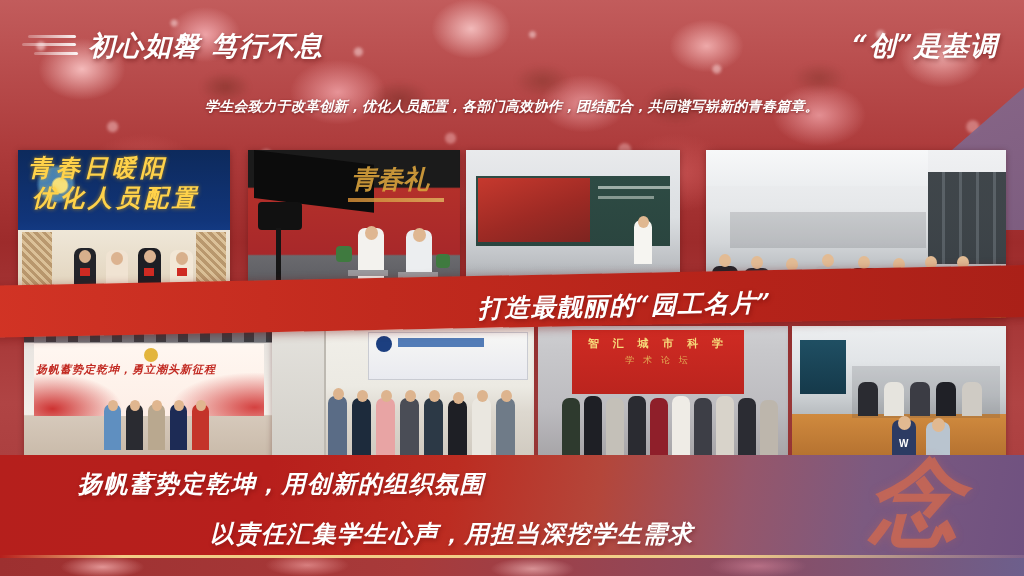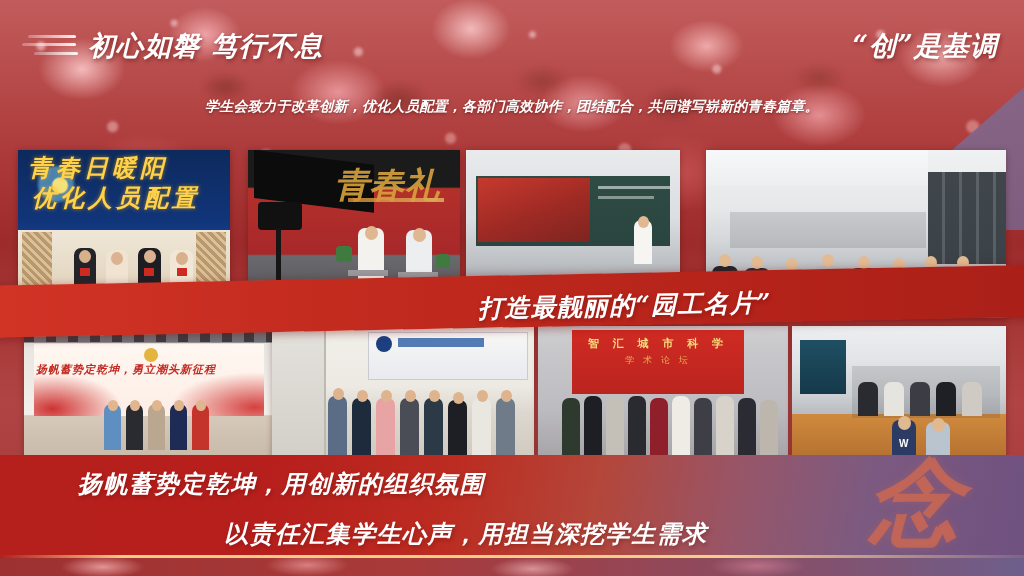--- a/index.html
+++ b/index.html
@@ -168,21 +168,21 @@
   
   #photo-2 { left: 248px; top: 150px; width: 212px; height: 168px; }
   #photo-2 .scene {
     background: linear-gradient(180deg,#1b1b1b 0%, #1b1b1b 22%, #b3302a 23%, #a8282a 62%, #6a6a6e 63%, #4c4c52 100%);
   }
   #photo-2 .softbox {
     position:absolute; left:6px; top:0; width:120px; height:48px;
     background:#0c0c0c; transform: skewY(7deg); transform-origin: left top;
   }
   #photo-2 .logo-cal {
-    position:absolute; right:21px; top:12px; font-size:35px; color:#d9a23c;
+    position:absolute; right:31px; top:12px; font-size:26px; color:#d9a23c;
     font-family:"DejaVu Serif",serif; font-style:italic; font-weight:700; opacity:.9;
   }
   #photo-2 .logo-sub {
     position:absolute; right:16px; top:48px; width:96px; height:4px;
     background:linear-gradient(90deg,#cf8a33,#e0b05f);
     opacity:.85;
   }
   #photo-2 .camera {
     position:absolute; left:10px; top:52px; width:44px; height:28px;
     background:#111; border-radius:4px;
@@ -352,21 +352,21 @@
     line-height: 1;
     text-shadow: 0 0 10px rgba(226,108,70,.25);
     pointer-events: none;
   }
   #band-line-1 {
     position: absolute; left: 78px; top: 468px;
     font-size: 24px; letter-spacing: .06em;
     text-shadow: 1px 2px 4px rgba(90,10,10,.4);
   }
   #band-line-2 {
-    position: absolute; left: 224px; top: 518px;
+    position: absolute; left: 210px; top: 518px;
     font-size: 24px; letter-spacing: .06em;
     text-shadow: 1px 2px 4px rgba(90,10,10,.4);
   }
 
   
   .bottom-sliver {
     position:absolute; left:0; right:0; top:558px; height:18px;
     background:
       radial-gradient(ellipse 60px 16px at 10% 50%, rgba(255,190,190,.7) 0%, rgba(170,40,40,0) 70%),
       radial-gradient(ellipse 60px 16px at 30% 40%, rgba(250,175,175,.6) 0%, rgba(170,40,40,0) 70%),

